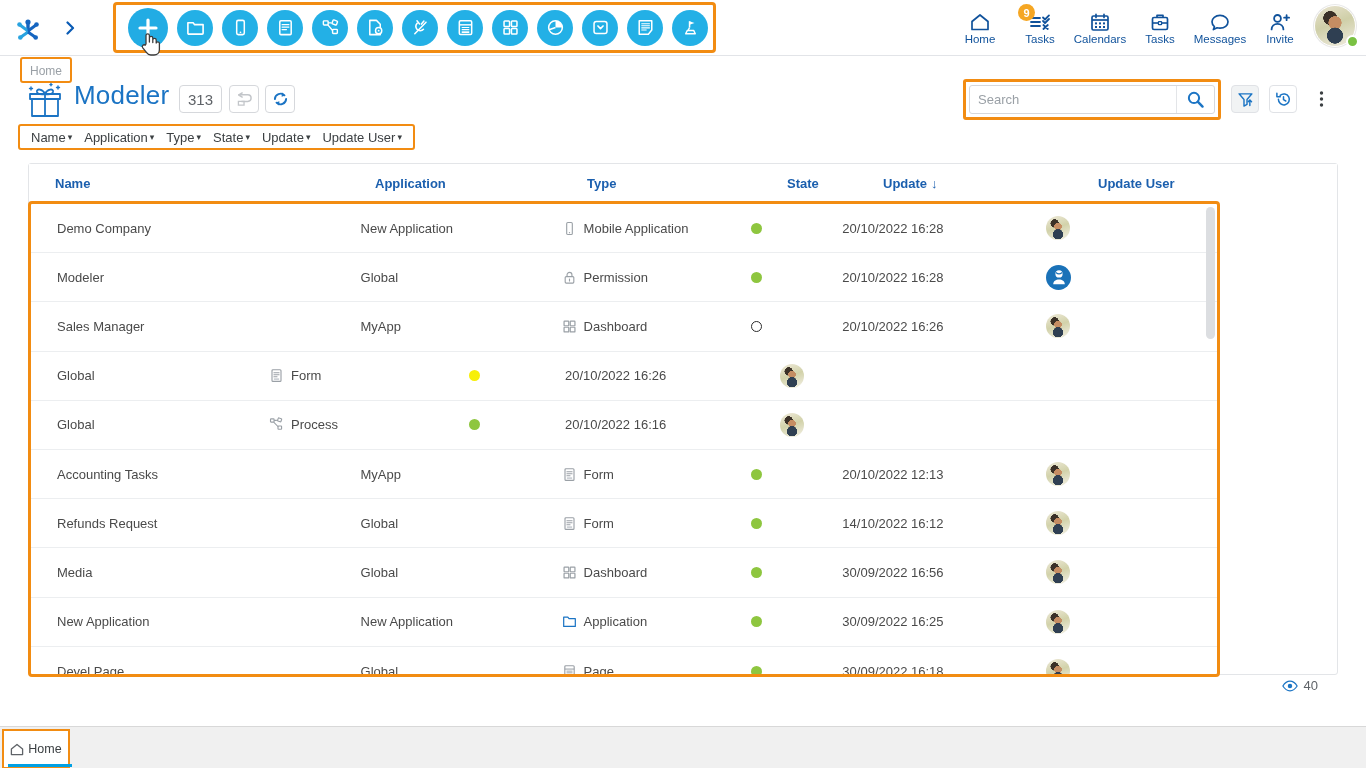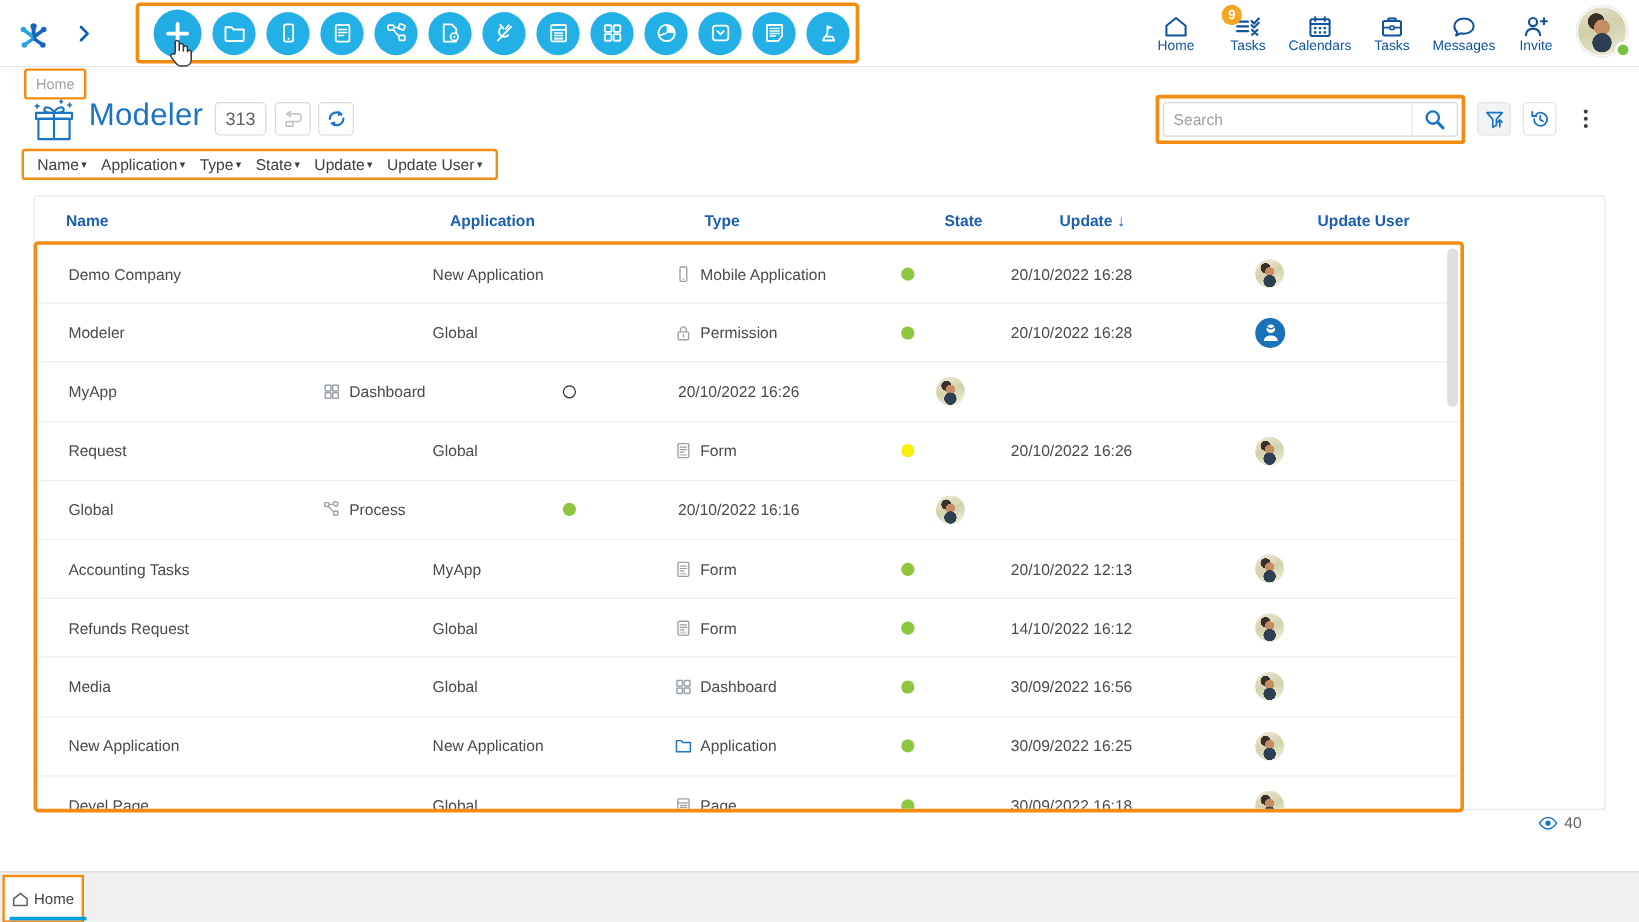--- a/index.html
+++ b/index.html
@@ -615,41 +615,41 @@
             <svg width="18" height="18" viewBox="0 0 20 20">
               <circle cx="10" cy="6.6" r="4" fill="#fff"></circle>
               <path d="M6.6 5 q3.4 3.2 6.8 0" stroke="#1a72b8" stroke-width="1.3" fill="none"></path>
               <path d="M3.6 18 c0-3.4 2.9-5.2 6.4-5.2 c3.5 0 6.4 1.8 6.4 5.2 z" fill="#fff"></path>
             </svg>
           </div>
         </div>
       </div>
 
       <div class="row">
+        <div class="cell c-name">Sales Manager</div>
         <div class="cell c-app">MyApp</div>
         <div class="cell c-type">
           <svg width="15" height="15" viewBox="0 0 16 16">
             <rect x="2.2" y="2.2" width="5" height="5" rx="0.6" fill="none" stroke="#9aa0a6" stroke-width="1.3"></rect>
             <rect x="8.8" y="2.2" width="5" height="5" rx="0.6" fill="none" stroke="#9aa0a6" stroke-width="1.3"></rect>
             <rect x="2.2" y="8.8" width="5" height="5" rx="0.6" fill="none" stroke="#9aa0a6" stroke-width="1.3"></rect>
             <rect x="8.8" y="8.8" width="5" height="5" rx="0.6" fill="none" stroke="#9aa0a6" stroke-width="1.3"></rect>
           </svg>
           <span>Dashboard</span>
         </div>
         <div class="cell c-state">
             <span class="dot empty"></span>
           </div>
         <div class="cell c-upd">20/10/2022 16:26</div>
         <div class="cell c-user">
             <div class="uavatar"></div>
           </div>
       </div>
 
       <div class="row">
-        <div class="cell c-name">Request</div>
         <div class="cell c-app">Global</div>
         <div class="cell c-type">
           <svg width="15" height="15" viewBox="0 0 16 16">
             <rect x="3.2" y="1.8" width="9.6" height="12.4" rx="1" fill="none" stroke="#9aa0a6" stroke-width="1.2"></rect>
             <path d="M5.2 5 h5.6 M5.2 7.2 h5.6 M5.2 9.4 h3.4" stroke="#9aa0a6" stroke-width="1.1" stroke-linecap="round"></path>
             <rect x="5.2" y="11" width="5.6" height="1.7" fill="#c8cdd2"></rect>
           </svg>
           <span>Form</span>
         </div>
         <div class="cell c-state">

